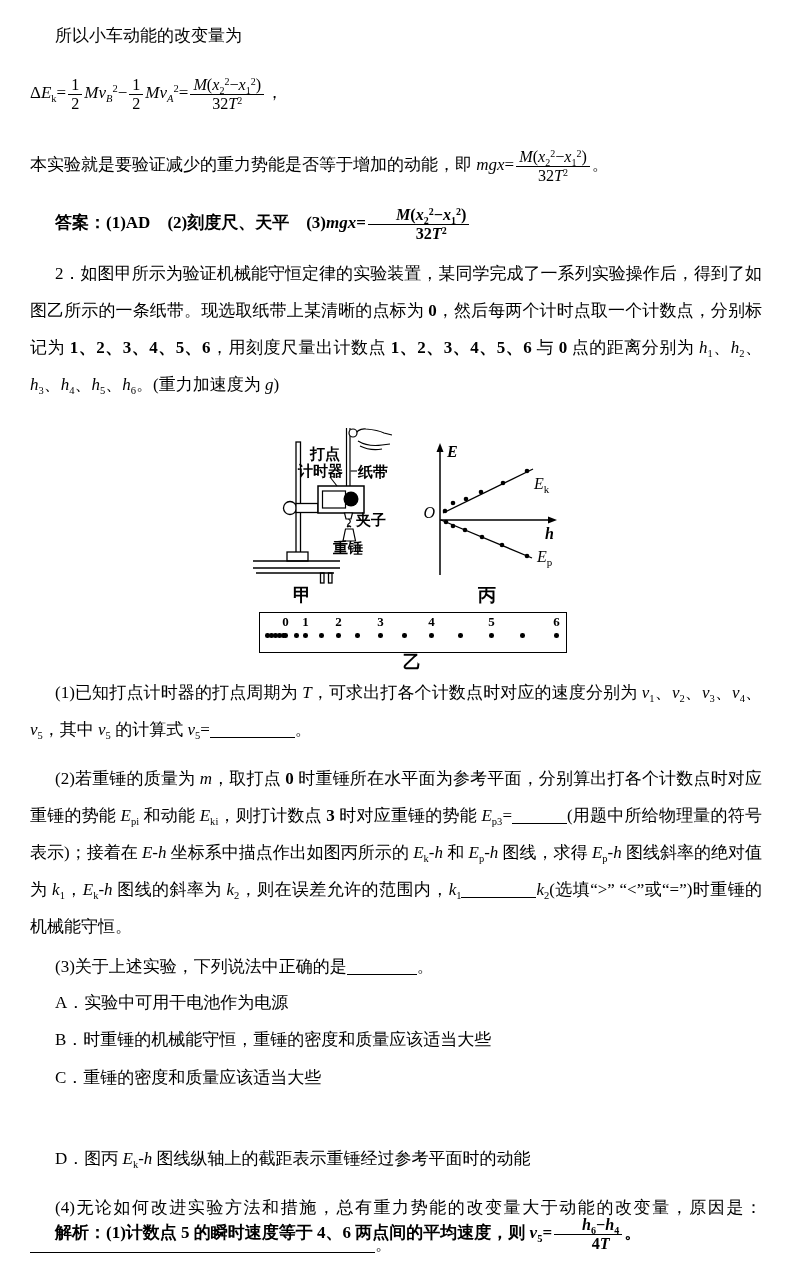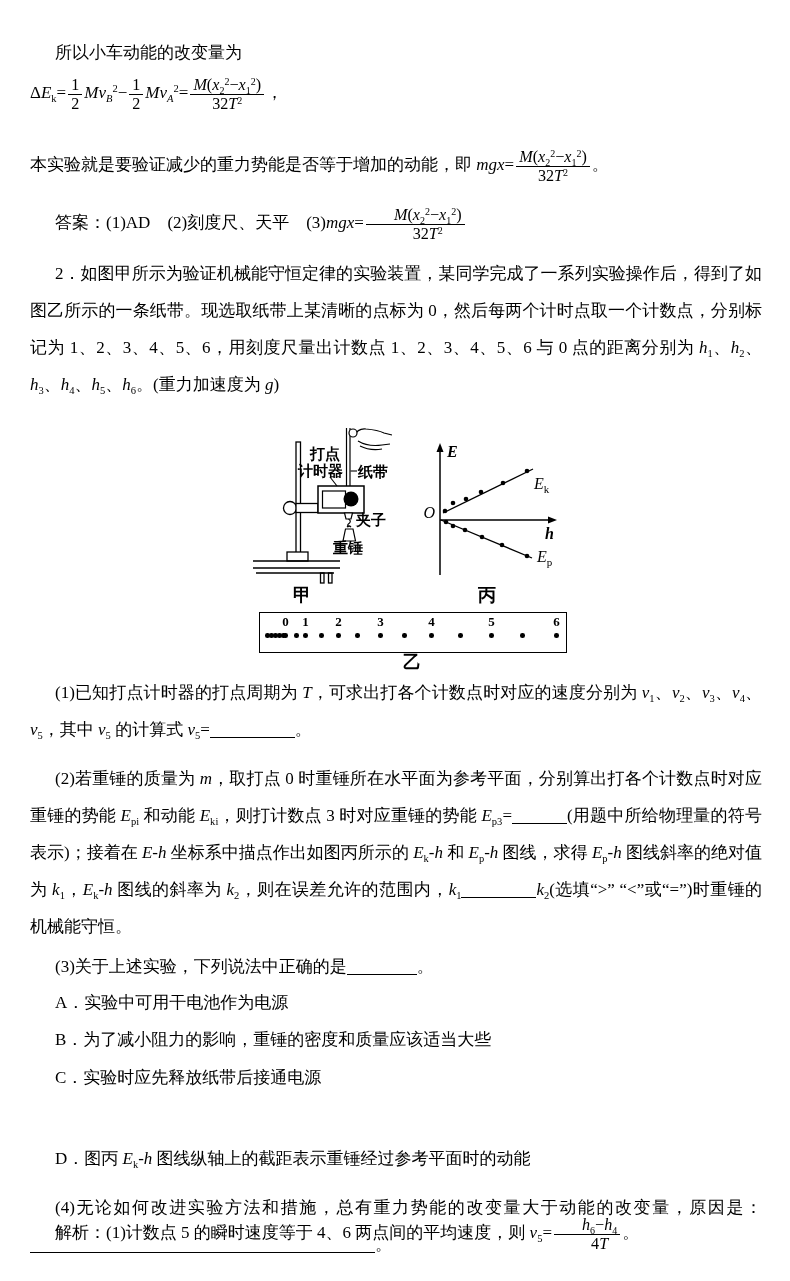--- a/index.html
+++ b/index.html
@@ -3,42 +3,42 @@
 <meta charset="utf-8">
 <title>physics-exercise-page</title>
 <style>
   html,body{margin:0;padding:0}
   body{width:790px;height:1281px;position:relative;background:#ffffff;color:#000;
        font-family:"Liberation Serif","DejaVu Serif",serif;font-size:17px;overflow:hidden}
   .para{position:absolute;left:30px;width:732px;line-height:37px}
   .just{text-align:justify}
   .indent{text-indent:25px}
   .fline{line-height:54px;white-space:nowrap}
-  .bold{font-weight:normal}
+  .bold{font-weight:bold}
   .vr{font-style:italic}
   sub,sup{font-size:0.62em;font-style:normal;line-height:0}
   sub{vertical-align:-0.35em}
   sup{vertical-align:0.55em}
   sub.it{font-style:italic}
   .frac{display:inline-block;vertical-align:middle;text-align:center;line-height:1.12;
         font-size:0.95em;margin:0 2px}
   .fnum,.fden{display:block;padding:0 3px}
   .fden{border-top:1.4px solid #000}
   .blank{display:inline-block;height:0.85em;border-bottom:1.5px solid #000;transform:translateY(3px)}
   .figsvg{position:absolute}
   .tape{position:absolute;left:259px;top:612px;width:306px;height:39px;border:1.6px solid #000;background:#fff}
   .tdot{position:absolute;width:4.6px;height:4.6px;border-radius:50%;background:#000}
   .tlabel{position:absolute;top:1px;font-size:13px;font-weight:600;transform:translateX(-50%);line-height:1.2}
   .tapecap{position:absolute;left:259px;top:650px;width:306px;text-align:center;font-size:18px;font-weight:600}
   svg text{font-family:"Liberation Serif","DejaVu Serif",serif}
 </style>
 </head>
 <body>
 
-<div class="para indent" style="top:34px">所以小车动能的改变量为</div>
+<div class="para indent" style="top:17px">所以小车动能的改变量为</div>
 <div class="para fline" style="top:66px">Δ<span class="vr">E<sub>k</sub></span>=<span class="frac"><span class="fnum">1</span><span class="fden">2</span></span><span class="vr">M</span><span class="vr">v<sub class="it">B</sub><sup>2</sup></span>−<span class="frac"><span class="fnum">1</span><span class="fden">2</span></span><span class="vr">M</span><span class="vr">v<sub class="it">A</sub><sup>2</sup></span>=<span class="frac"><span class="fnum"><span class="vr">M</span>(<span class="vr">x<sub>2</sub><sup>2</sup></span>−<span class="vr">x<sub>1</sub><sup>2</sup></span>)</span><span class="fden">32<span class="vr">T<sup>2</sup></span></span></span>，</div>
 <div class="para fline" style="top:138px">本实验就是要验证减少的重力势能是否等于增加的动能，即 <span class="vr">m</span><span class="vr">g</span><span class="vr">x</span>=<span class="frac"><span class="fnum"><span class="vr">M</span>(<span class="vr">x<sub>2</sub><sup>2</sup></span>−<span class="vr">x<sub>1</sub><sup>2</sup></span>)</span><span class="fden">32<span class="vr">T<sup>2</sup></span></span></span>。</div>
 <div class="para fline bold indent" style="top:196px">答案：(1)AD　(2)刻度尺、天平　(3)<span class="vr">m</span><span class="vr">g</span><span class="vr">x</span>=<span class="frac"><span class="fnum"><span class="vr">M</span>(<span class="vr">x<sub>2</sub><sup>2</sup></span>−<span class="vr">x<sub>1</sub><sup>2</sup></span>)</span><span class="fden">32<span class="vr">T<sup>2</sup></span></span></span></div>
 <div class="para indent just" style="top:255px">2．如图甲所示为验证机械能守恒定律的实验装置，某同学完成了一系列实验操作后，得到了如图乙所示的一条纸带。现选取纸带上某清晰的点标为 <span class="bold">0</span>，然后每两个计时点取一个计数点，分别标记为 <span class="bold">1、2、3、4、5、6</span>，用刻度尺量出计数点 <span class="bold">1、2、3、4、5、6</span> 与 <span class="bold">0</span> 点的距离分别为 <span class="vr">h<sub>1</sub></span>、<span class="vr">h<sub>2</sub></span>、<span class="vr">h<sub>3</sub></span>、<span class="vr">h<sub>4</sub></span>、<span class="vr">h<sub>5</sub></span>、<span class="vr">h<sub>6</sub></span>。(重力加速度为 <span class="vr">g</span>)</div>
 
 <svg class="figsvg" style="left:248px;top:422px" width="145" height="183" viewBox="248 422 145 183">
   <g stroke="#000" fill="none" stroke-width="1.3">
     <rect x="296" y="442" width="4.5" height="112" fill="#fff"></rect>
     <rect x="287" y="552" width="21" height="9" fill="#fff"></rect>
     <line x1="253" y1="561" x2="340" y2="561"></line>
@@ -149,17 +149,17 @@
     <span class="tlabel" style="left: 231.5px;">5</span>
     <span class="tdot" style="left: 294px; top: 20px;"></span>
     <span class="tlabel" style="left: 296.5px;">6</span>
   </div>
 <div class="tapecap">乙</div>
 
 <div class="para indent just" style="top:674px">(1)已知打点计时器的打点周期为 <span class="vr">T</span>，可求出打各个计数点时对应的速度分别为 <span class="vr">v<sub>1</sub></span>、<span class="vr">v<sub>2</sub></span>、<span class="vr">v<sub>3</sub></span>、<span class="vr">v<sub>4</sub></span>、<span class="vr">v<sub>5</sub></span>，其中 <span class="vr">v<sub>5</sub></span> 的计算式 <span class="vr">v<sub>5</sub></span>=<span class="blank" style="width: 85px;"></span>。</div>
 <div class="para indent just" style="top:760px">(2)若重锤的质量为 <span class="vr">m</span>，取打点 <span class="bold">0</span> 时重锤所在水平面为参考平面，分别算出打各个计数点时对应重锤的势能 <span class="vr">E<sub>pi</sub></span> 和动能 <span class="vr">E<sub>ki</sub></span>，则打计数点 <span class="bold">3</span> 时对应重锤的势能 <span class="vr">E<sub>p3</sub></span>=<span class="blank" style="width: 55px;"></span>(用题中所给物理量的符号表示)；接着在 <span class="vr">E</span>-<span class="vr">h</span> 坐标系中描点作出如图丙所示的 <span class="vr">E<sub>k</sub></span>-<span class="vr">h</span> 和 <span class="vr">E<sub>p</sub></span>-<span class="vr">h</span> 图线，求得 <span class="vr">E<sub>p</sub></span>-<span class="vr">h</span> 图线斜率的绝对值为 <span class="vr">k<sub>1</sub></span>，<span class="vr">E<sub>k</sub></span>-<span class="vr">h</span> 图线的斜率为 <span class="vr">k<sub>2</sub></span>，则在误差允许的范围内，<span class="vr">k<sub>1</sub></span><span class="blank" style="width: 75px;"></span><span class="vr">k<sub>2</sub></span>(选填“&gt;” “&lt;”或“=”)时重锤的机械能守恒。</div>
 <div class="para indent" style="top:948px">(3)关于上述实验，下列说法中正确的是<span class="blank" style="width: 70px;"></span>。</div>
 <div class="para indent" style="top:984px">A．实验中可用干电池作为电源</div>
-<div class="para indent" style="top:1021px">B．为了减小阻力的影响，重锤的密度和质量应该适当大些</div>
-<div class="para indent" style="top:1059px">C．实验时应先释放纸带后接通电源</div>
+<div class="para indent" style="top:1021px">B．时重锤的机械能守恒，重锤的密度和质量应该适当大些</div>
+<div class="para indent" style="top:1059px">C．重锤的密度和质量应该适当大些</div>
 <div class="para indent" style="top:1140px">D．图丙 <span class="vr">E<sub>k</sub></span>-<span class="vr">h</span> 图线纵轴上的截距表示重锤经过参考平面时的动能</div>
 <div class="para indent just" style="top:1189px">(4)无论如何改进实验方法和措施，总有重力势能的改变量大于动能的改变量，原因是：<span class="blank" style="width: 345px;"></span>。</div>
 <div class="para fline bold indent" style="top:1206px">解析：(1)计数点 5 的瞬时速度等于 4、6 两点间的平均速度，则 <span class="vr">v<sub>5</sub></span>=<span class="frac"><span class="fnum"><span class="vr">h<sub>6</sub></span>−<span class="vr">h<sub>4</sub></span></span><span class="fden">4<span class="vr">T</span></span></span>。</div>
 
 </body></html>

